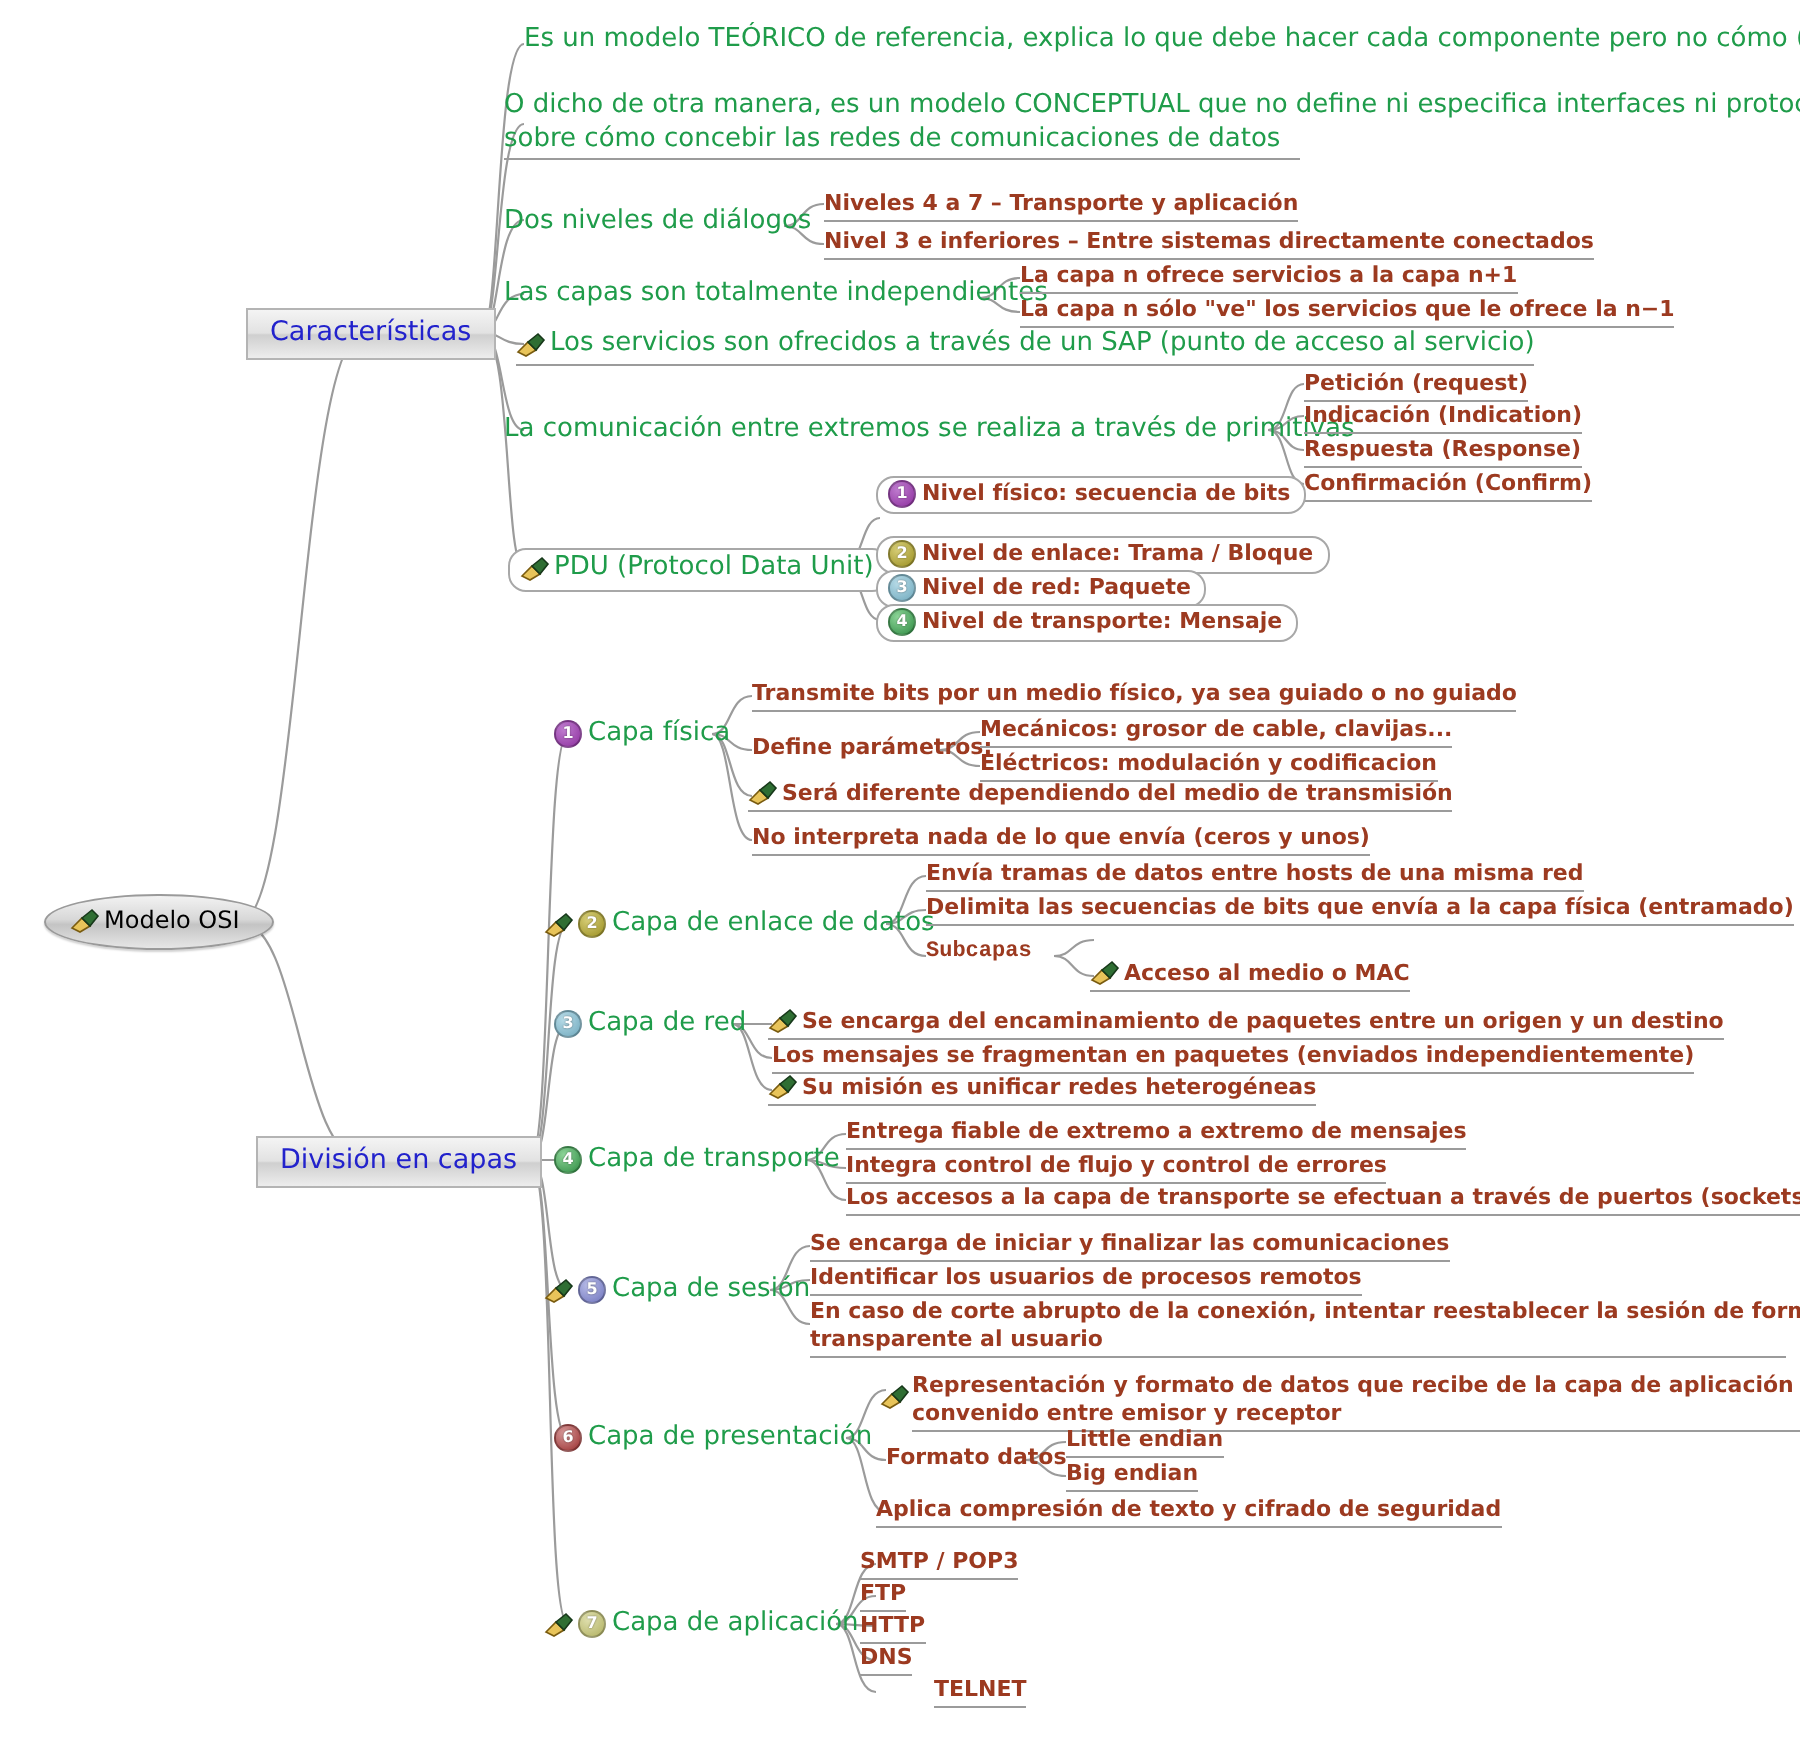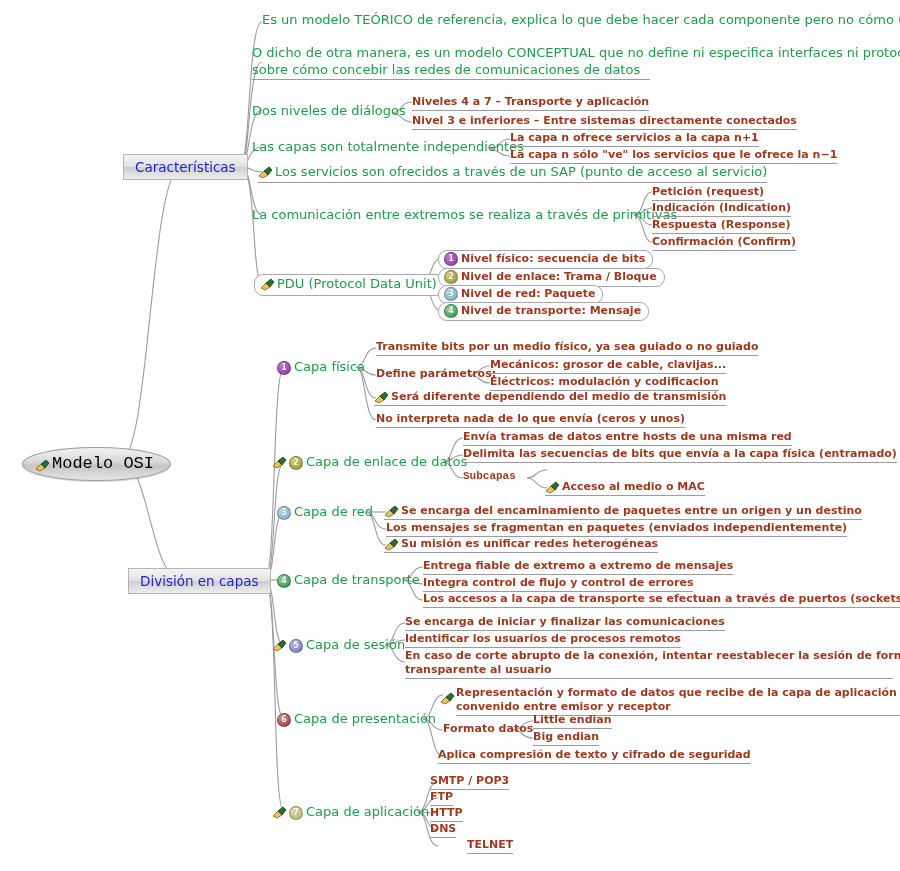--- a/index.html
+++ b/index.html
@@ -32,21 +32,21 @@
     border:1px solid #a8a8a8;border-radius:9px;
     padding:1px 7px 2px 5px;background:#ffffff;
   }
 
   
   .root-oval{
     border:1px solid #9a9a9a;border-radius:50%/50%;
     background:linear-gradient(to bottom,#f2f2f2 0%,#d8d8d8 45%,#c4c4c4 55%,#e6e6e6 100%);
     padding:5px 16px 6px 12px;
     box-shadow:0 1px 1px rgba(0,0,0,.18);
-    font-size:17px;color:#111;font-family:Liberation Mono, monospace;
+    font-size:12px;color:#111;
   }
   
   .tab{
     background:linear-gradient(to bottom,#f4f4f4 0%,#e2e2e2 48%,#cfcfcf 52%,#ededed 100%);
     border:1px solid #b4b4b4;
     padding:3px 11px 4px 11px;
     font-size:13.5px;
   }
 
   
@@ -224,21 +224,21 @@
 
   <div class="node s13 green bubble" style="left:254px;top:274px;">
     <span class="ico ico-brush">
       <svg width="15" height="13" viewBox="0 0 15 13">
           <path d="M1 10 L6 5 L10 9 L5 12 Z" fill="#e8c45a" stroke="#7a5c10" stroke-width=".8"></path>
           <path d="M6 5 L11 1 L14 4 L10 9 Z" fill="#2f6e33" stroke="#17381a" stroke-width=".8"></path>
         </svg>
     </span><span class="txt">PDU (Protocol Data Unit)</span>
   </div>
 
-  <div class="node s11 red bold bubble" style="left:438px;top:250px;">
+  <div class="node s11 red bold bubble" style="left:438px;top:238px;">
     <span class="num n1">1</span><span class="txt">Nivel físico: secuencia de bits</span>
   </div>
   <div class="node s11 red bold bubble" style="left:438px;top:268px;">
     <span class="num n2">2</span><span class="txt">Nivel de enlace: Trama / Bloque</span>
   </div>
   <div class="node s11 red bold bubble" style="left:438px;top:285px;">
     <span class="num n3">3</span><span class="txt">Nivel de red: Paquete</span>
   </div>
   <div class="node s11 red bold bubble" style="left:438px;top:302px;">
     <span class="num n4">4</span><span class="txt">Nivel de transporte: Mensaje</span>

